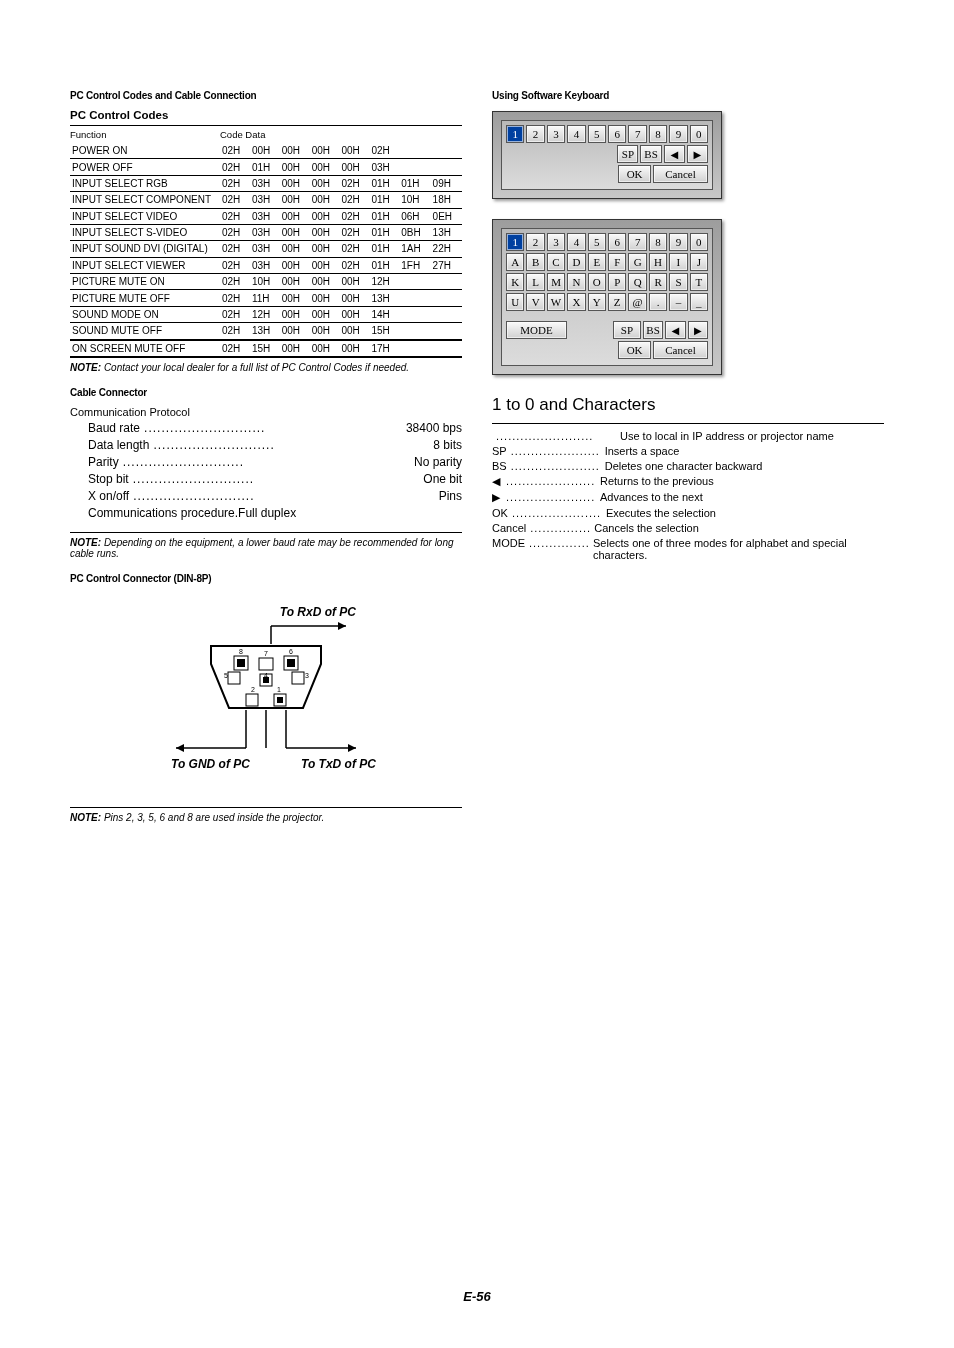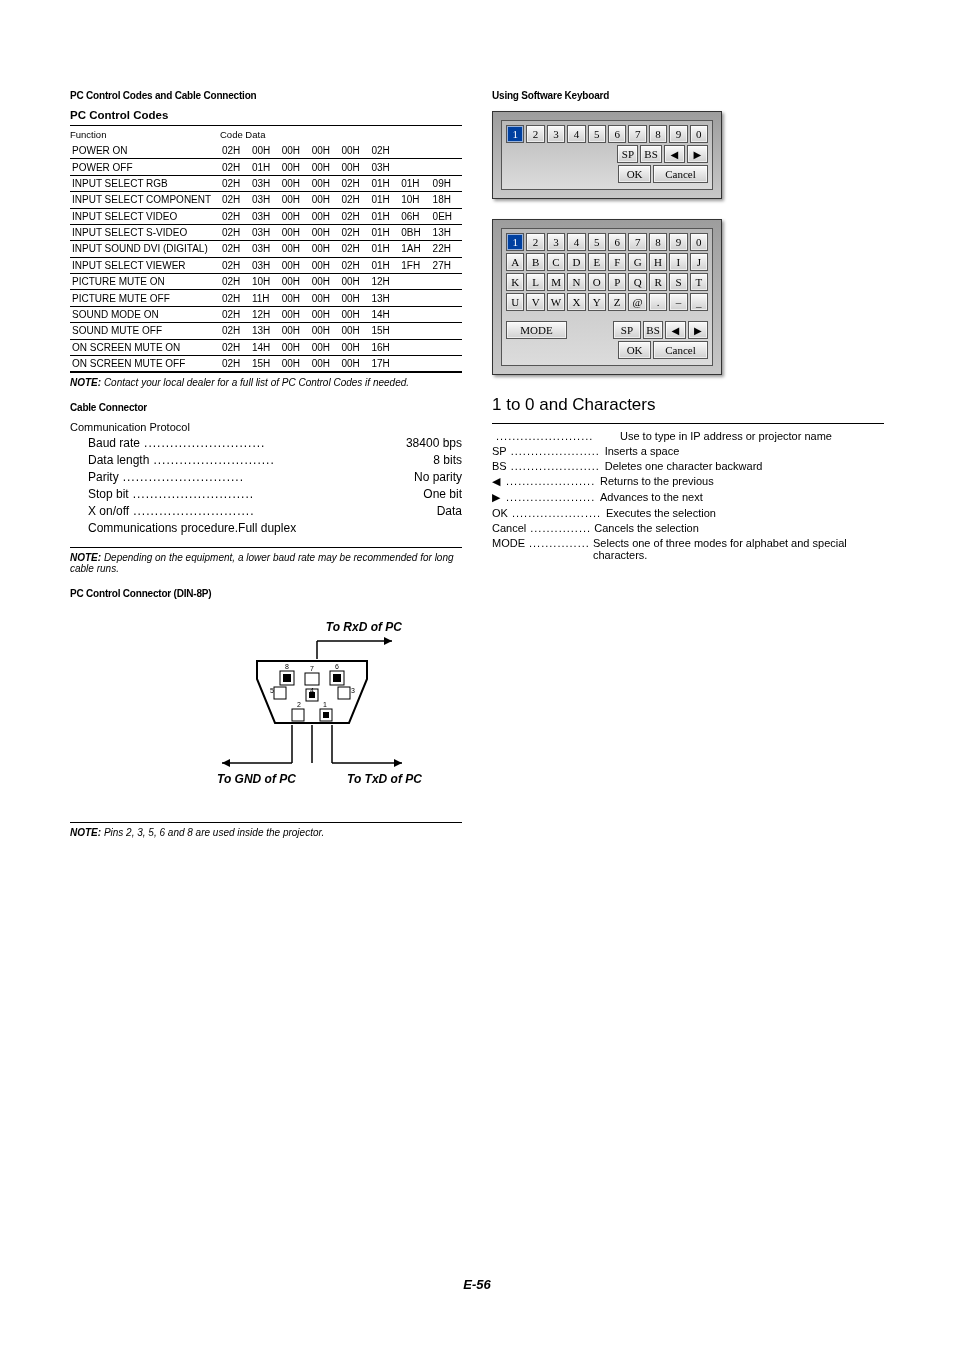--- a/index.html
+++ b/index.html
@@ -23,22 +23,22 @@
   table.codes th { text-align: left; font-weight: 400; font-size: 9.5px; padding: 3px 0; }
   table.codes td { padding: 2.2px 2px; text-align: left; font-size: 10px; white-space: nowrap; }
   table.codes td.fn { width: 150px; }
   .note { font-size: 10px; font-style: italic; margin: 4px 0 14px 0; }
   .note b { font-weight: 700; font-style: italic; }
   .comm { font-size: 11px; margin-top: 4px; }
   .comm-row { display: flex; margin: 3px 0 3px 18px; }
   .comm-label { flex: 0 0 auto; }
   .dots { flex: 1; overflow: hidden; white-space: nowrap; letter-spacing: 1px; color:#000; margin: 0 4px;}
   .comm-val { flex: 0 0 auto; }
-  .svg-wrap { text-align: right; margin: 14px 0 6px 0; }
-  .page-num { text-align: center; font-style: italic; font-weight: 700; font-size: 13px; position: absolute; bottom: 56px; left:0; right:0;}
+  .svg-wrap { text-align: center; margin: 14px 0 6px 0; }
+  .page-num { text-align: center; font-style: italic; font-weight: 700; font-size: 13px; position: absolute; bottom: 44px; left:0; right:0;}
   .kbd-wrap { display:flex; flex-direction:column; align-items:flex-start; gap:20px; margin:10px 0 20px 0;}
   .kbd-panel { width: 230px; background: linear-gradient(#9d9d9d,#c8c8c8); padding: 8px; border:1px solid #333; box-shadow: 2px 2px 3px rgba(0,0,0,0.4); }
   .kbd-inset { background: linear-gradient(#b9b9b9,#dcdcdc); border:1px solid #555; padding:4px; }
   .key-row { display:flex; gap:2px; margin-bottom:2px; justify-content:flex-start;}
   .key { flex:1; min-width:0; height:18px; background: linear-gradient(#fafafa,#d0d0d0); border:1px solid #555; font-family: "Times New Roman", serif; font-size:11px; display:flex; align-items:center; justify-content:center; box-shadow: inset 0 0 0 1px rgba(255,255,255,0.6);}
   .key.wide { flex:2.1; }
   .key.active { background:#0040a0; color:#fff; }
   .spacer-row { height:8px; }
   .legend { font-size:11px; margin-top:4px; }
   .legend-title { font-size:17px; margin-bottom:8px;}
@@ -253,31 +253,20 @@
             <td>15H</td>
             <td></td>
             <td></td>
           </tr>
           <tr>
             <td colspan="9" style="padding: 0px;">
               <div style="border-top:1px solid #000;height:0"></div>
             </td>
           </tr>
           <tr>
-            <td class="fn">ON SCREEN MUTE ON</td>
-            <td>02H</td>
-            <td>14H</td>
-            <td>00H</td>
-            <td>00H</td>
-            <td>00H</td>
-            <td>16H</td>
-            <td></td>
-            <td></td>
-          </tr>
-          <tr>
             <td colspan="9" style="padding: 0px;">
               <div style="border-top:1px solid #000;height:0"></div>
             </td>
           </tr>
           <tr>
             <td class="fn">ON SCREEN MUTE OFF</td>
             <td>02H</td>
             <td>15H</td>
             <td>00H</td>
             <td>00H</td>
@@ -315,21 +304,21 @@
           <span class="comm-val">No parity</span>
         </div>
         <div class="comm-row">
           <span class="comm-label">Stop bit</span>
           <span class="dots"> ............................ </span>
           <span class="comm-val">One bit</span>
         </div>
         <div class="comm-row">
           <span class="comm-label">X on/off</span>
           <span class="dots"> ............................ </span>
-          <span class="comm-val">Data</span>
+          <span class="comm-val">Pins</span>
         </div>
         <div class="comm-row">
           <span class="comm-label">Communications procedure</span>
           <span class="comm-label"> . </span>
           <span class="comm-val">Full duplex</span>
         </div>
       </div>
     <hr class="rule" style="margin-top:12px">
     <div class="note"><b>NOTE:</b><span> Depending on the equipment, a lower baud rate may be recommended for long cable runs.</span></div>
 
@@ -484,21 +473,21 @@
         </div>
       </div>
     </div>
 
     <div class="legend-title">1 to 0 and Characters</div>
     <hr class="rule" style="margin-bottom:6px">
     <div id="legend-list" class="legend">
         <div class="legend-row">
           <span class="legend-key" style="min-width: 0px;"></span>
           <span class="legend-dots" style="width: 120px;"> ........................ </span>
-          <span class="legend-desc">Use to type in IP address or projector name</span>
+          <span class="legend-desc">Use to local in IP address or projector name</span>
         </div>
         <div class="legend-row">
           <span class="legend-key">SP</span>
           <span class="legend-dots short" style="width: 90px;"> ........................ </span>
           <span class="legend-desc">Inserts a space</span>
         </div>
         <div class="legend-row">
           <span class="legend-key">BS</span>
           <span class="legend-dots short" style="width: 90px;"> ........................ </span>
           <span class="legend-desc">Deletes one character backward</span>

